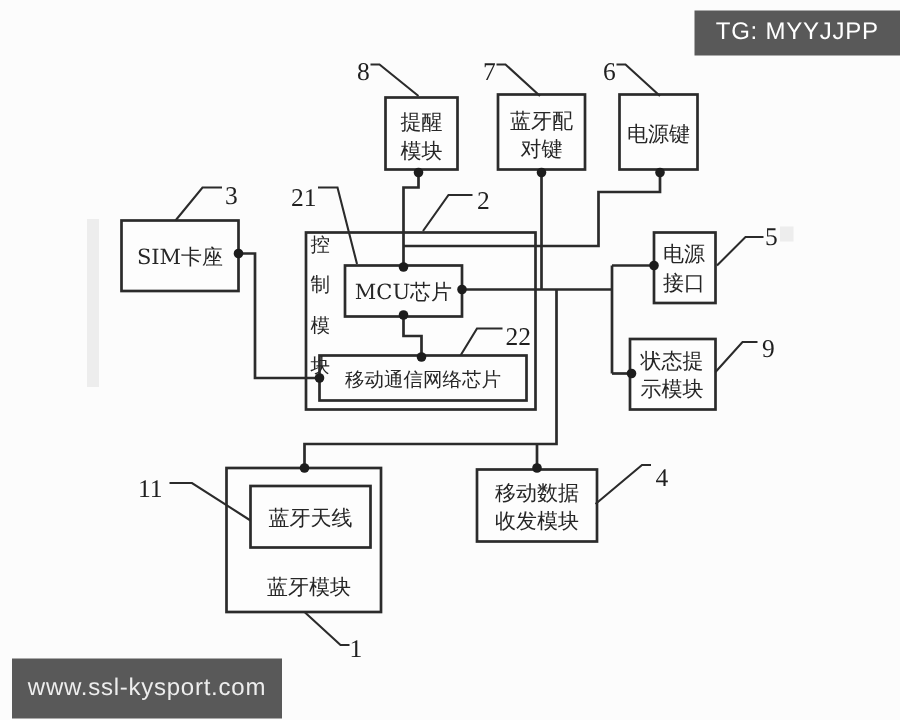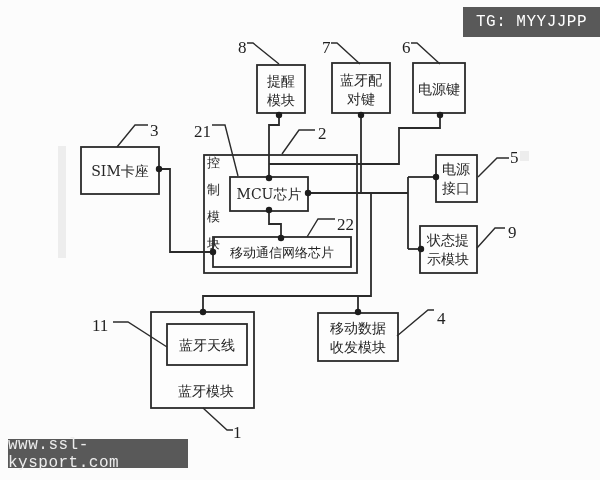--- a/index.html
+++ b/index.html
@@ -14,24 +14,24 @@
   .leader{fill:none;stroke:#2b2b2b;stroke-width:1.4;}
   .box{fill:#fdfdfd;stroke:#2b2b2b;stroke-width:1.8;}
   .dot{fill:#1d1d1d;stroke:none;}
   .cjk{font-family:"DejaVu Serif","Liberation Serif",serif;font-size:14px;fill:#262626;text-anchor:middle;}
   .cjk-sm{font-family:"DejaVu Serif","Liberation Serif",serif;font-size:13px;fill:#262626;text-anchor:middle;}
   .ref{font-family:"Liberation Serif",serif;font-size:17px;fill:#1f1f1f;}
   .artifact{fill:#dcdcdc;opacity:.45;}
   .overlay{
     position:absolute;background:#595959;color:#fff;
     display:flex;align-items:center;justify-content:center;
-    font-size:16px;letter-spacing:.5px;font-family:Liberation Mono, monospace;
+    font-size:16px;letter-spacing:.5px;
   }
   #tg-badge{left:463px;top:7px;width:137px;height:30px;}
-  #site-mark{left:8px;top:439px;width:180px;height:29px;color:#ededed;font-size:16px;}
+  #site-mark{left:8px;top:439px;width:180px;height:40px;color:#ededed;font-size:16px;}
 </style>
 </head>
 <body>
 
 <div id="stage">
 <svg width="600" height="480" viewBox="0 0 600 480" xmlns="http://www.w3.org/2000/svg">
 
   <rect class="artifact" x="58" y="146" width="8" height="112"></rect>
   <rect class="artifact" x="520" y="151" width="9" height="10"></rect>
 

